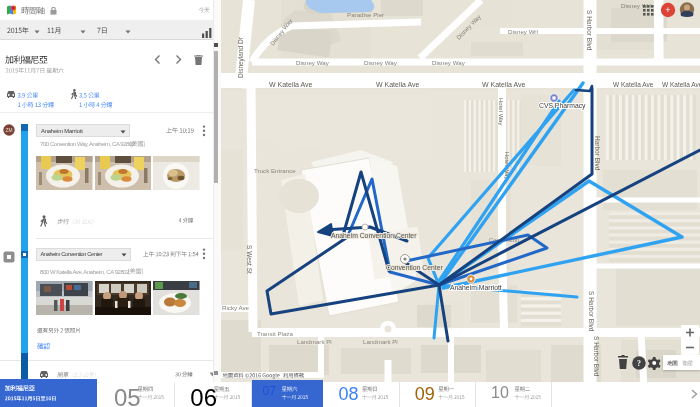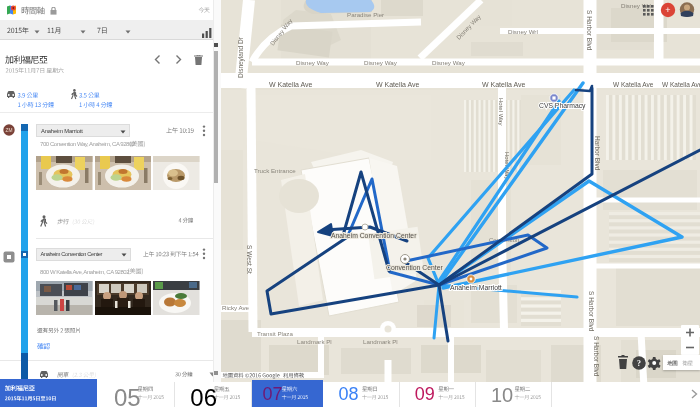--- a/index.html
+++ b/index.html
@@ -382,27 +382,27 @@
 <div class="ab" style="left:213.5px;top:51px;width:4.5px;height:132px;background:#B0B0B0"></div>
 <div class="ab" style="left:213.5px;top:371px;width:4.5px;height:4px;background:#909090"></div>
 </div>
     <div class="ab" style="left:0;top:382px;width:700px;height:25px;background:#fff"></div>
     <div class="ab" style="left:0;top:379px;width:96.5px;height:28px;background:#3667D1"></div>
     <div class="ab" style="left:99px;top:382px;width:76.3px;height:25px;border-right:1px solid #E4E4E4"></div>
     <div class="ab" style="left:114px;top:383.5px;font-size:24px;color:#8A8A8A">05</div>
     <div class="ab" style="left:175.3px;top:382px;width:76.3px;height:25px;border-right:1px solid #E4E4E4"></div>
     <div class="ab" style="left:190.3px;top:383.5px;font-size:24px;color:#000000">06</div>
     <div class="ab" style="left:251.6px;top:380px;width:71.8px;height:27px;background:#3667D1"></div>
-    <div class="ab" style="left:262.6px;top:383.5px;font-size:18px;color:#701a75">07</div>
+    <div class="ab" style="left:262.6px;top:383.5px;font-size:12px;color:#1d4ed8">07</div>
     <div class="ab" style="left:323.4px;top:382px;width:76.3px;height:25px;border-right:1px solid #E4E4E4"></div>
     <div class="ab" style="left:338.4px;top:383.5px;font-size:18px;color:#3b82f6">08</div>
     <div class="ab" style="left:399.7px;top:382px;width:76.3px;height:25px;border-right:1px solid #E4E4E4"></div>
-    <div class="ab" style="left:414.7px;top:383.5px;font-size:18px;color:#be185d">09</div>
+    <div class="ab" style="left:414.7px;top:383.5px;font-size:18px;color:#a16207">09</div>
     <div class="ab" style="left:476px;top:382px;width:76.3px;height:25px;border-right:1px solid #E4E4E4"></div>
-    <div class="ab" style="left:491px;top:383.5px;font-size:20px;color:#8A8A8A">10</div>
+    <div class="ab" style="left:491px;top:383.5px;font-size:16px;color:#8A8A8A">10</div>
     <svg class="ab" style="left:690px;top:389px" width="8" height="10">
       <path d="M2 1 L6.5 5 L2 9" stroke="#9A9A9A" stroke-width="1.4" fill="none"></path>
     </svg>
     <svg class="ab" style="left:0;top:0;pointer-events:none" width="700" height="407">
       <defs>
         <path id="r0" d="M445 -209C493 -156 548 -80 572 -33L638 -73C612 -120 555 -193 507 -244ZM631 -841V-720H380V-653H631V-523H424V-456H763V-346H384V-279H763V-10C763 5 758 9 742 9C726 10 669 10 608 8C619 29 630 59 633 79C714 79 764 78 796 66C827 55 837 34 837 -9V-279H954V-346H837V-456H925V-523H705V-653H957V-720H705V-841ZM291 -416V-185H146V-416ZM291 -484H146V-706H291ZM76 -775V-35H146V-117H362V-775Z"></path>
         <path id="r1" d="M615 -169V-72H380V-169ZM615 -227H380V-319H615ZM312 -378V38H380V-13H685V-378ZM383 -600V-511H165V-600ZM383 -655H165V-739H383ZM840 -600V-510H615V-600ZM840 -655H615V-739H840ZM878 -797H544V-452H840V-20C840 -2 834 3 817 4C799 4 738 5 677 3C688 24 699 59 703 80C786 80 840 79 872 66C905 53 916 29 916 -19V-797ZM90 -797V81H165V-454H453V-797Z"></path>
         <path id="r2" d="M562 -277H676V-44H562ZM562 -344V-559H676V-344ZM864 -277V-44H742V-277ZM864 -344H742V-559H864ZM674 -840V-627H496V80H562V24H864V74H932V-627H744V-840ZM77 -591V-243H224V-161H39V-95H224V81H292V-95H476V-161H292V-243H445V-591H292V-665H464V-731H292V-840H224V-731H50V-665H224V-591ZM135 -391H231V-299H135ZM286 -391H386V-299H286ZM135 -535H231V-445H135ZM286 -535H386V-445H286Z"></path>
         <path id="r3" d="M332 -524V-452H679V-524ZM161 -352V-276H722C649 -182 545 -53 458 47L535 82C643 -47 775 -215 859 -328L801 -356L787 -352ZM495 -847C394 -695 216 -556 35 -475C57 -457 80 -429 92 -408C244 -485 394 -599 503 -729C612 -605 774 -481 906 -415C920 -435 945 -466 965 -482C823 -544 649 -668 548 -786L567 -813Z"></path>
         <path id="r4" d="M66 -455V-379H434C398 -238 300 -90 42 15C58 30 81 60 91 78C346 -27 455 -175 501 -323C582 -127 715 11 915 77C926 56 949 26 966 10C763 -49 625 -189 555 -379H937V-455H528C532 -494 533 -532 533 -568V-687H894V-763H102V-687H454V-568C454 -532 453 -494 448 -455Z"></path>

